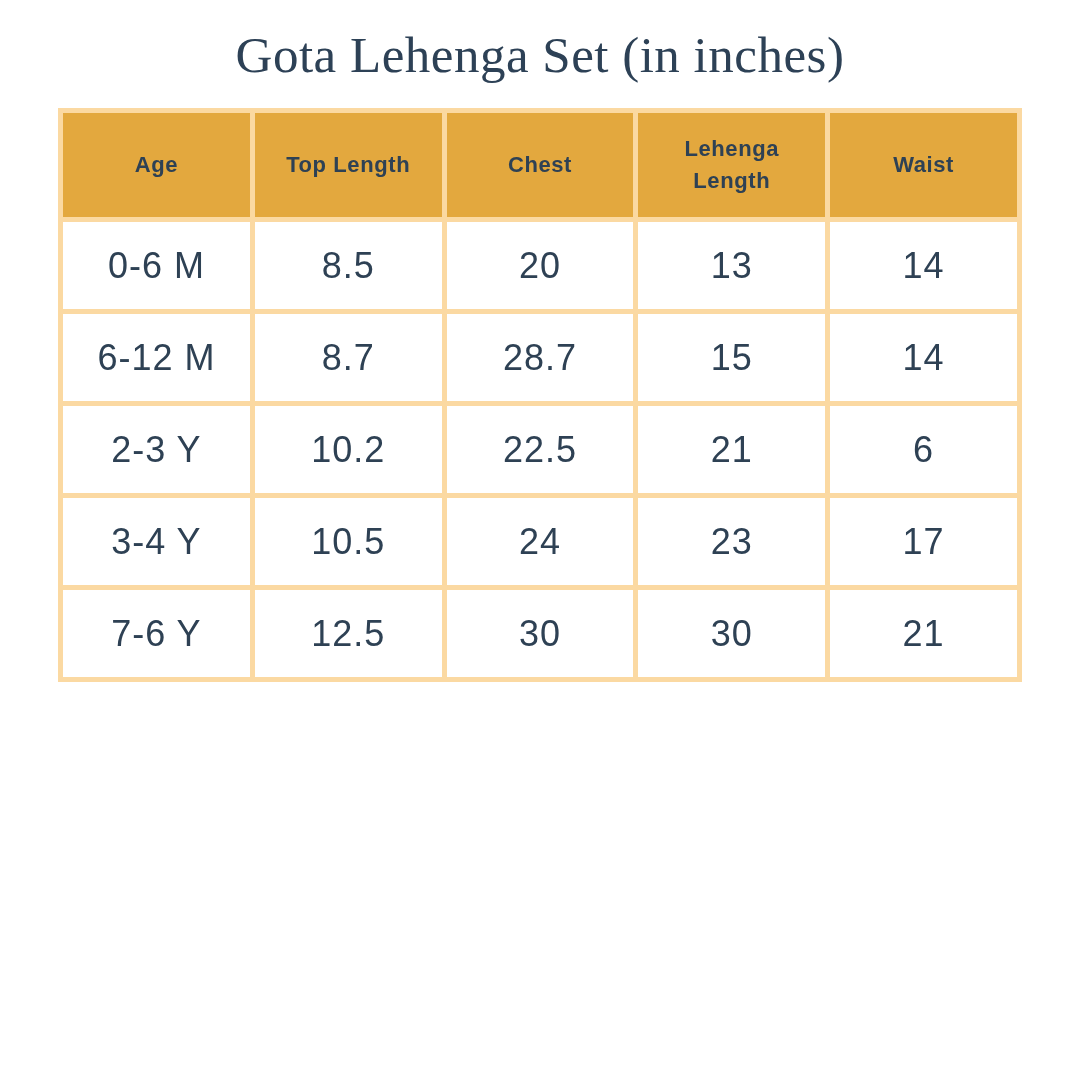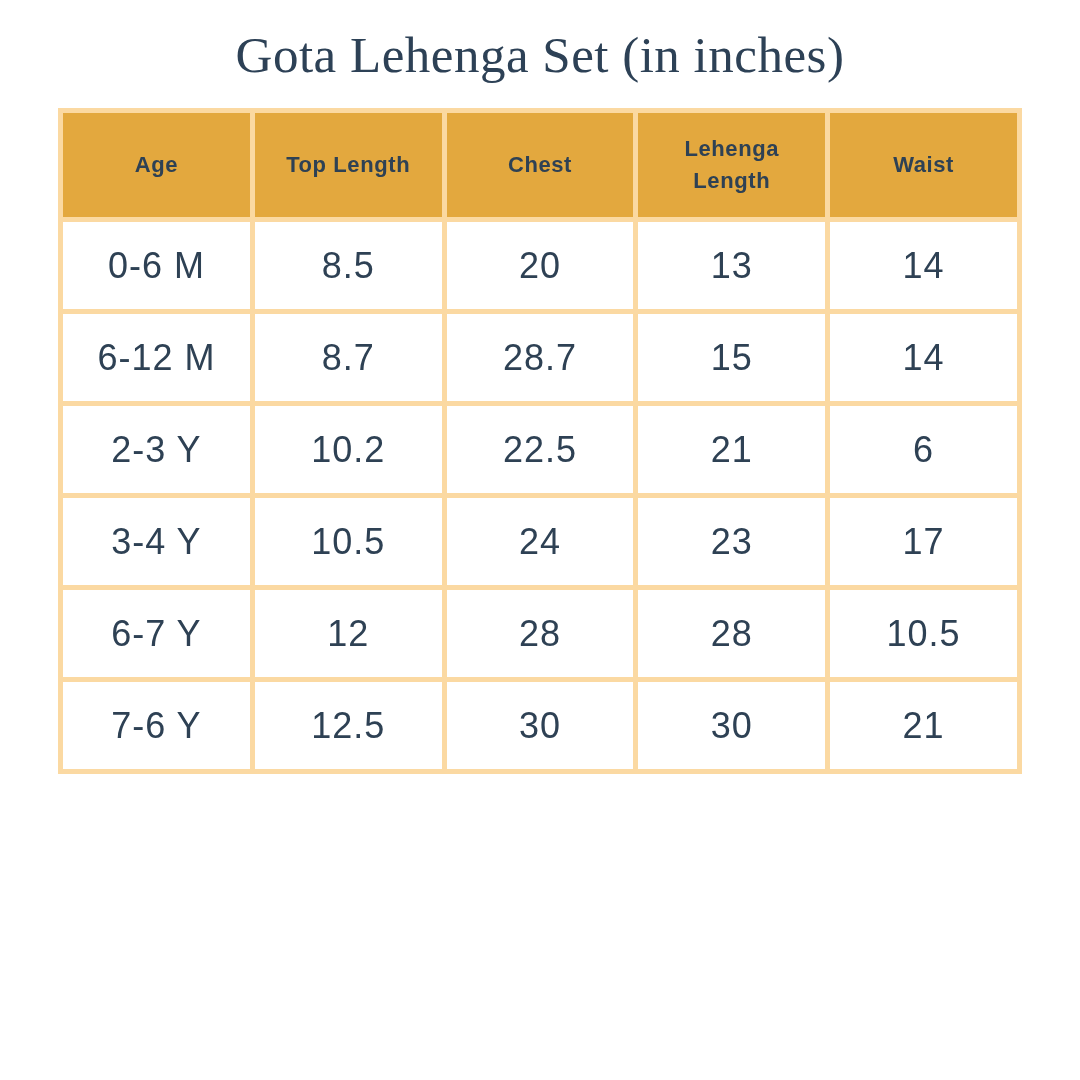--- a/index.html
+++ b/index.html
@@ -96,27 +96,20 @@
           <td>6</td>
         </tr>
         <tr>
           <td>3-4 Y</td>
           <td>10.5</td>
           <td>24</td>
           <td>23</td>
           <td>17</td>
         </tr>
         <tr>
-          <td>6-7 Y</td>
-          <td>12</td>
-          <td>28</td>
-          <td>28</td>
-          <td>10.5</td>
-        </tr>
-        <tr>
           <td>7-6 Y</td>
           <td>12.5</td>
           <td>30</td>
           <td>30</td>
           <td>21</td>
         </tr>
       </tbody>
   </table>
 </div>
 

